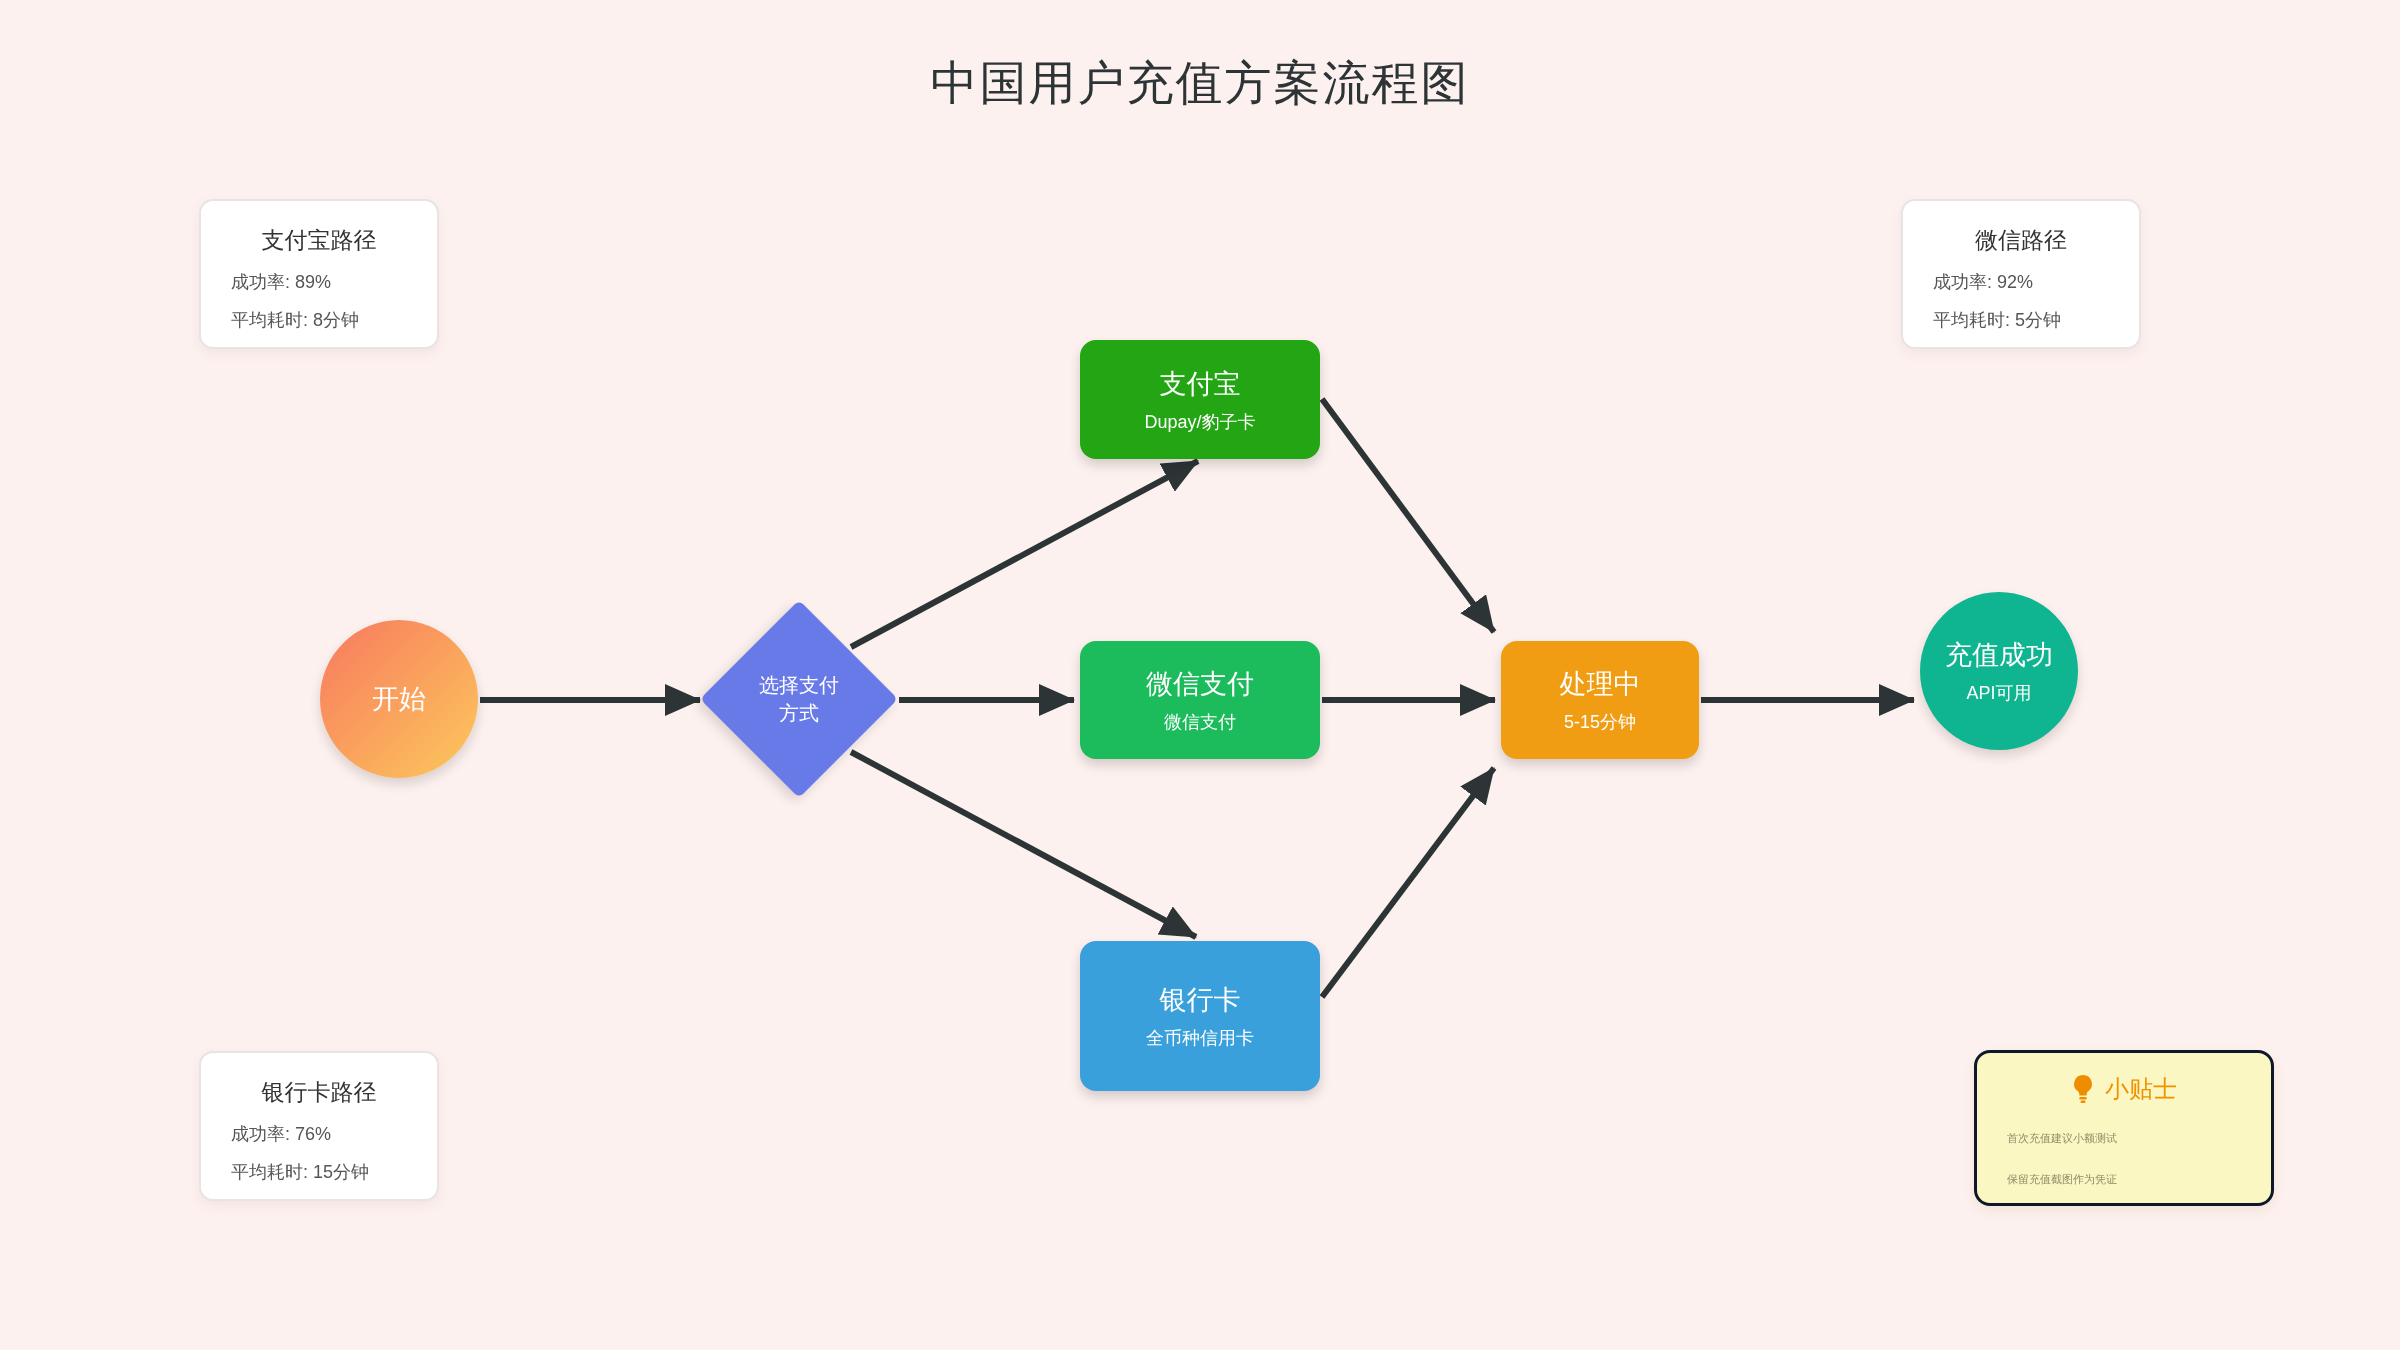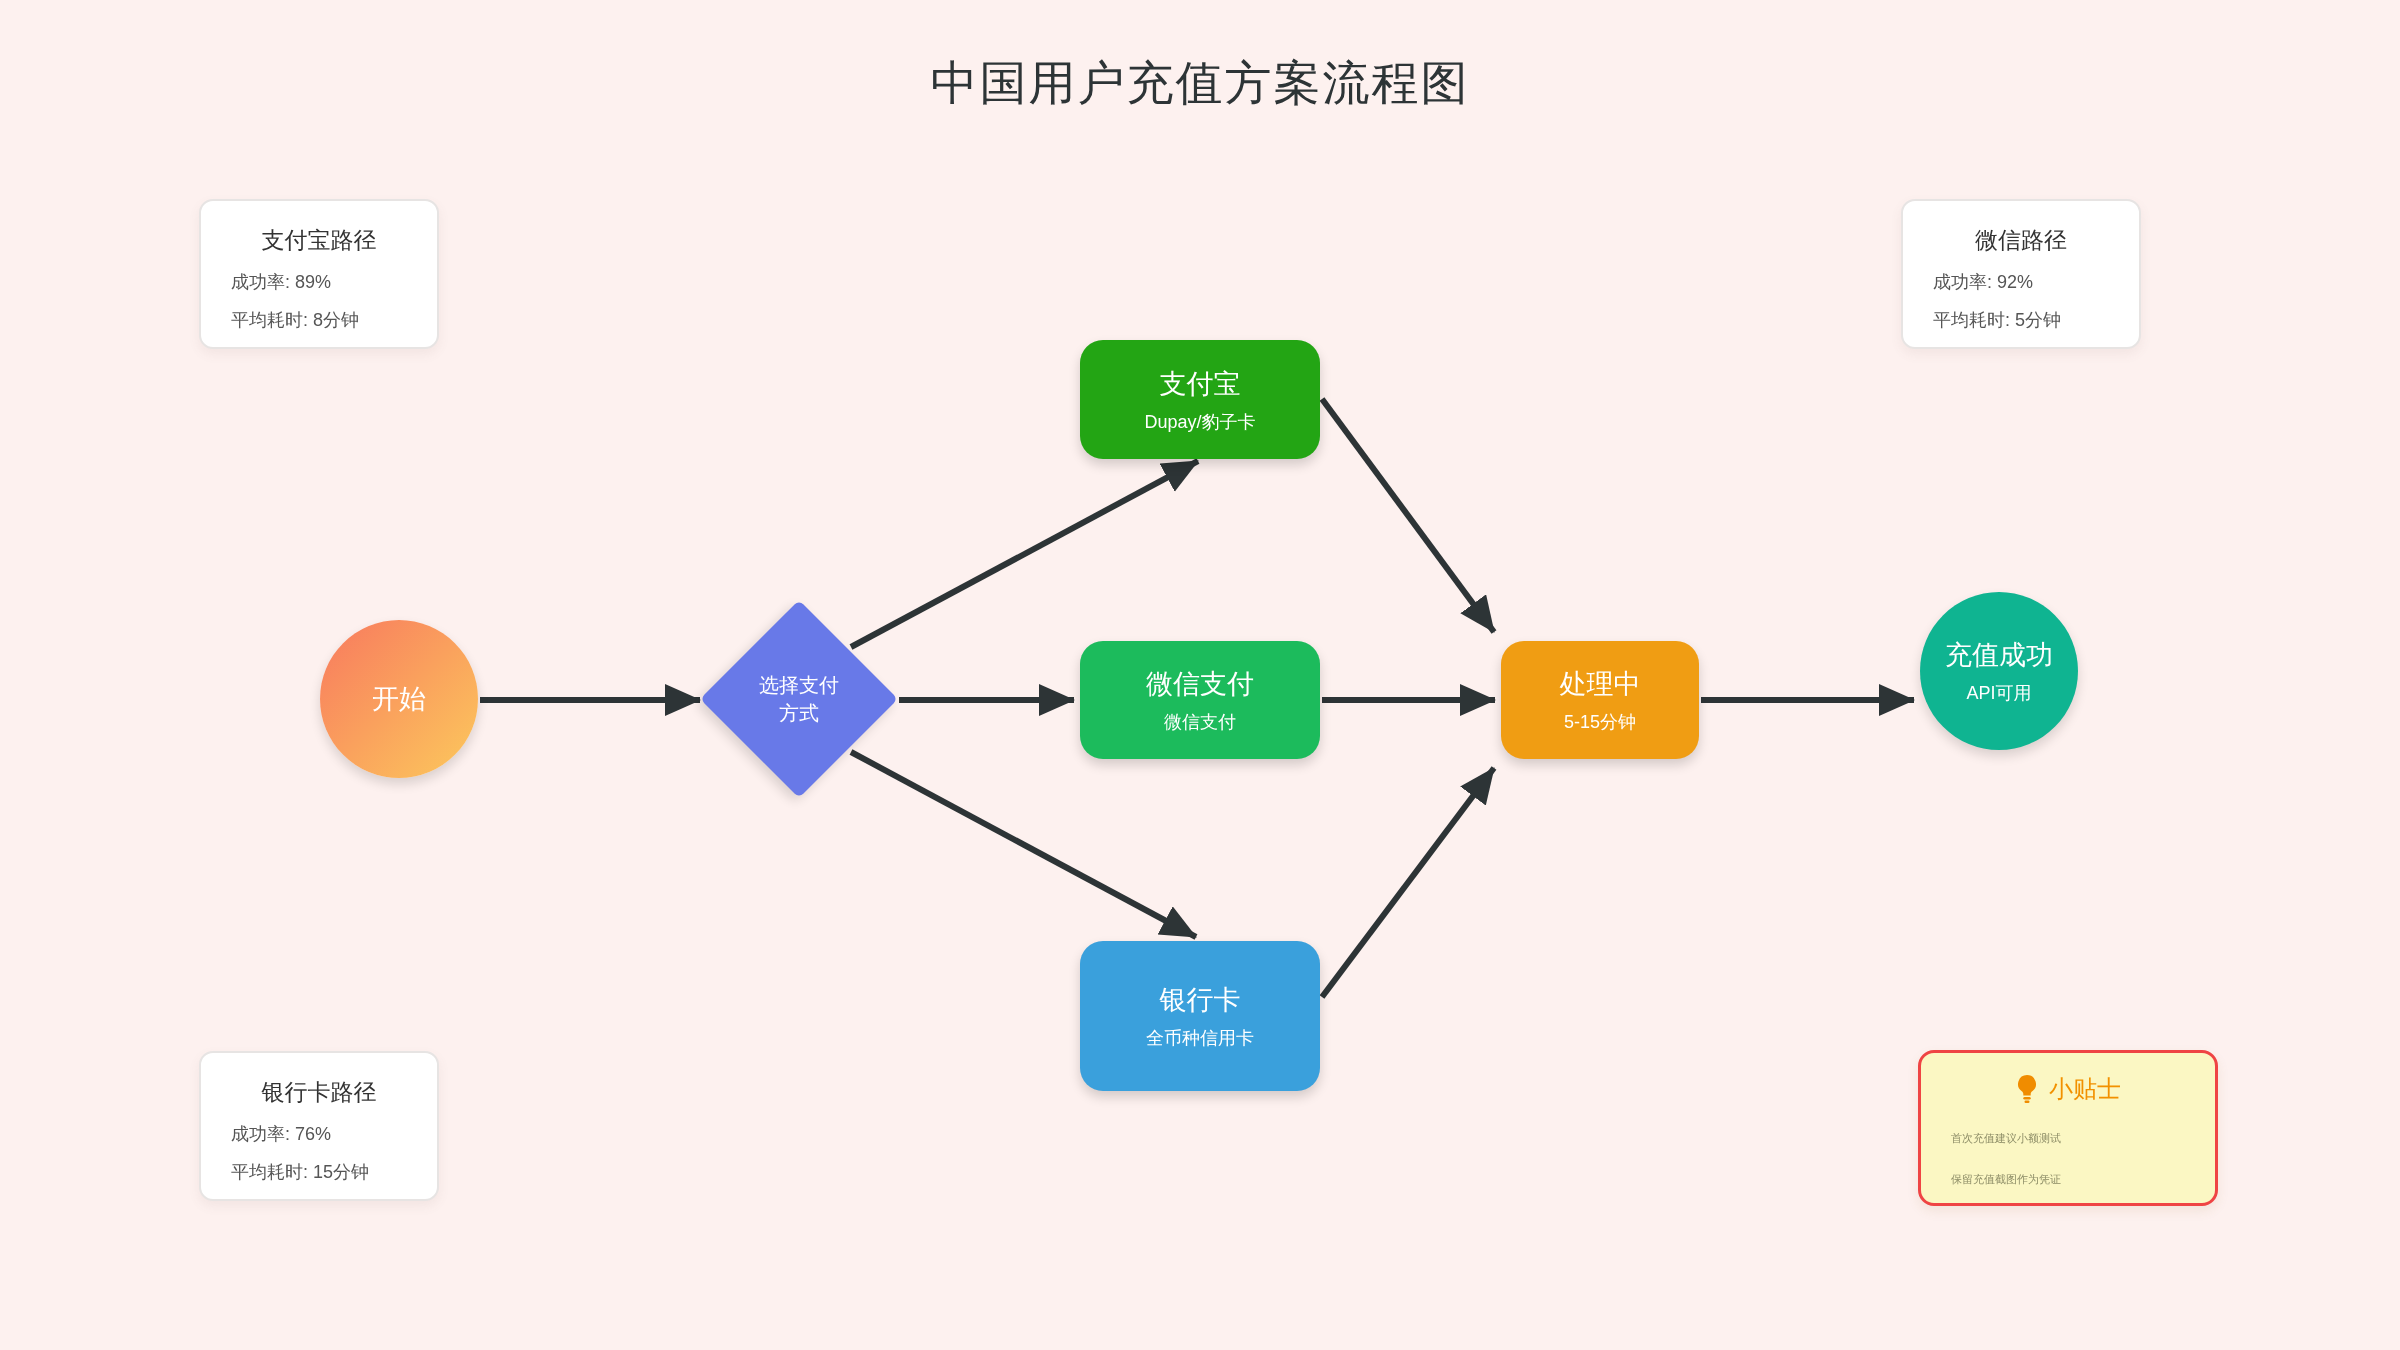--- a/index.html
+++ b/index.html
@@ -33,23 +33,23 @@
   }
   .card-line {
     margin: 14px 0 0 30px; font-size: 18px; color: #555555;
   }
   .card-tl { left: 199px; top: 199px; }
   .card-tr { left: 1901px; top: 199px; }
   .card-bl { left: 199px; top: 1051px; }
 
   
   .tips {
-    position: absolute; left: 1918px; top: 1050px;
+    position: absolute; left: 1974px; top: 1050px;
     width: 300px; height: 156px; box-sizing: border-box;
-    background: #fbf7c3; border: 3px solid #ef4444; border-radius: 16px;
+    background: #fbf7c3; border: 3px solid #0f172a; border-radius: 16px;
     box-shadow: 0 5px 12px rgba(150, 110, 40, 0.10);
   }
   .tips-title {
     margin-top: 20px; display: flex; align-items: center; justify-content: center;
     gap: 10px; font-size: 24px; color: #f29100; font-weight: 500;
   }
   .tips-title svg { fill: #f08c00; }
   .tips-line { margin: 26px 0 0 30px; font-size: 11px; color: #8c8c66; }
 
   
@@ -57,21 +57,21 @@
 
   .circle-node {
     width: 158px; height: 158px; border-radius: 50%;
     display: flex; flex-direction: column; align-items: center; justify-content: center;
     box-shadow: 0 6px 12px rgba(0,0,0,0.14);
   }
   .start-node { left: 320px; top: 620px; background: linear-gradient(135deg, #f8795e 0%, #fcc95c 100%); }
   .success-node { left: 1920px; top: 592px; background: #0fb491; }
 
   .box-node {
-    border-radius: 23px;
+    border-radius: 16px;
     display: flex; flex-direction: column; align-items: center; justify-content: center;
     box-shadow: 0 6px 12px rgba(0,0,0,0.16);
   }
   .alipay-node     { left: 1080px; top: 340px; width: 240px; height: 119px; background: #23a514; }
   .wechat-node     { left: 1080px; top: 641px; width: 240px; height: 118px; background: #1cbb5c; }
   .bank-node       { left: 1080px; top: 941px; width: 240px; height: 150px; background: #3aa0dc; }
   .processing-node { left: 1501px; top: 641px; width: 198px; height: 118px; background: #f09d13; }
 
   .node-title { font-size: 27px; font-weight: 500; }
   .node-sub   { font-size: 18px; margin-top: 8px; font-weight: 400; }

